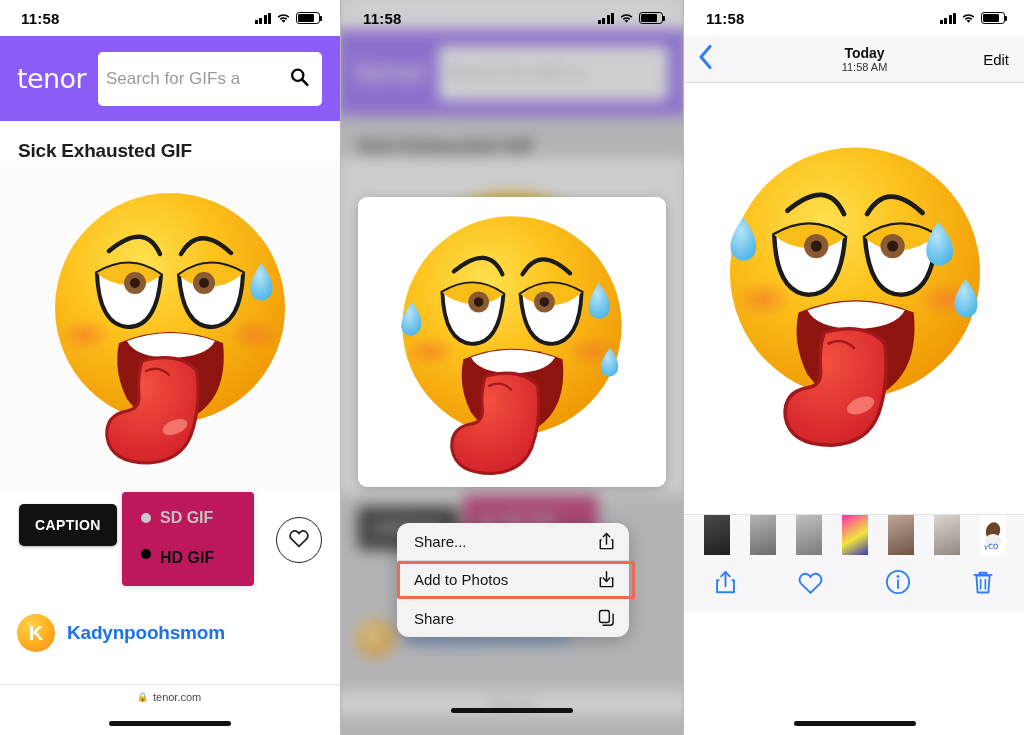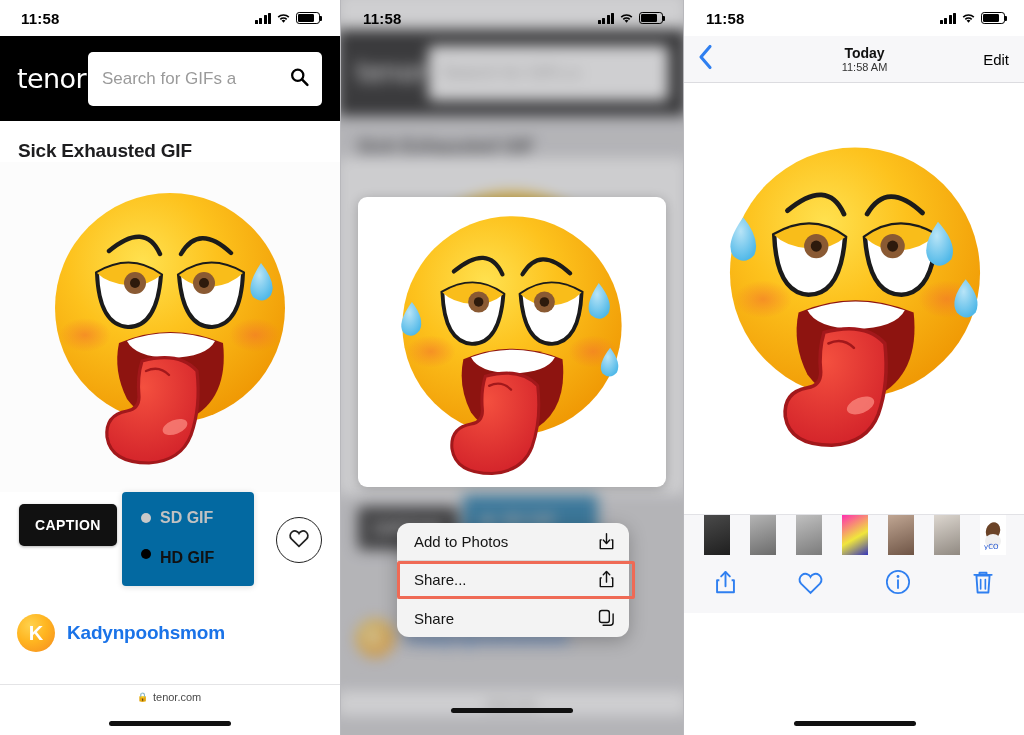--- a/index.html
+++ b/index.html
@@ -54,33 +54,33 @@
     border-radius: 3.2px; position: relative; padding: 1.4px;
   }
   .batt::after {
     content: ""; position: absolute; right: -3.4px; top: 3.4px;
     width: 2px; height: 4.4px; background: #000; border-radius: 0 1px 1px 0;
   }
   .batt i { display: block; height: 100%; width: 80%; background: #000; border-radius: 1.2px; }
 
   
   .tenor-header {
-    background: #000000;
+    background: #8b5cf6;
     height: 85px;
     display: flex; align-items: center;
     padding: 0 18px 0 18px;
-    gap: 2px;
+    gap: 12px;
   }
   .tenor-logo {
     color: #ffffff; font-size: 27px; letter-spacing: -.6px;
     font-weight: 400; font-family: "DejaVu Sans", sans-serif;
   }
   .tenor-search {
     flex: 1; height: 54px; background: #fff; border-radius: 5px;
-    display: flex; align-items: center; padding: 0 14px;
+    display: flex; align-items: center; padding: 0 8px;
     position: relative; overflow: hidden;
   }
   .tenor-search .ph {
     color: #9a9a9a; font-size: 17px; white-space: nowrap;
   }
   .search-icon {
     position: absolute; right: 12px; top: 50%; transform: translateY(-50%);
     color: #000;
   }
 
@@ -103,21 +103,21 @@
   }
   .caption-btn {
     margin-top: 12px;
     background: #111111; color: #ffffff;
     font-size: 14px; font-weight: bold; letter-spacing: .4px;
     border-radius: 5px; padding: 13px 16px;
     box-shadow: 0 1px 3px rgba(0,0,0,.3);
   }
   .format-card {
     position: absolute; left: 123px; top: 0; width: 132px;
-    background: #0369a1; border-radius: 4px;
+    background: #be185d; border-radius: 4px;
     box-shadow: 0 1px 6px rgba(0,0,0,.14);
     padding: 10px 0 12px 0;
   }
   .format-row {
     display: flex; align-items: center; gap: 9px;
     padding: 7px 0 7px 19px; font-size: 16px; font-weight: bold;
   }
   .format-row .dot {
     width: 10px; height: 10px; border-radius: 50%; background: #c9c9c9;
     flex: 0 0 auto;
@@ -486,35 +486,35 @@
         <path d="M234 156 Q246 172 241 182 Q234 190 226 183 Q220 174 234 156Z" fill="url(#drop2)"></path>
         <path d="M80 168 Q131 146 184 168 Q190 224 150 244 Q112 256 88 224 Q74 196 80 168Z" fill="#8e1410"></path>
         <path d="M88 166 Q131 150 176 166 Q168 182 131 183 Q96 182 88 166Z" fill="#ffffff"></path>
         <path d="M103 186 Q140 176 158 196 Q162 232 152 260 Q142 286 110 288 Q72 288 68 262 Q66 240 88 236 Q100 234 100 222 Q98 202 103 186Z" fill="url(#tong2)" stroke="#a2181b" stroke-width="3.2"></path>
         <path d="M107 196 Q120 190 130 200" fill="none" stroke="#a2181b" stroke-width="2.4" stroke-linecap="round"></path>
       </svg>
     </div>
 
     <div class="ctx-menu">
       <div class="ctx-item">
+        <span>Share...</span>
+        <span class="ctx-ico">
+          <svg width="17" height="19" viewBox="0 0 18 20">
+              <path d="M9 1.8v11" stroke="#111" stroke-width="1.5" stroke-linecap="round"></path>
+              <path d="M5.6 5 9 1.6 12.4 5" fill="none" stroke="#111" stroke-width="1.5" stroke-linecap="round" stroke-linejoin="round"></path>
+              <path d="M4 8.3H2.4v9.2h13.2V8.3H14" fill="none" stroke="#111" stroke-width="1.5" stroke-linejoin="round"></path>
+            </svg>
+        </span>
+      </div>
+      <div class="ctx-item">
         <span>Add to Photos</span>
         <span class="ctx-ico">
           <svg width="17" height="19" viewBox="0 0 18 20">
               <path d="M9 11.8v-10" stroke="#111" stroke-width="1.5" stroke-linecap="round"></path>
               <path d="M5.6 8.5 9 12 12.4 8.5" fill="none" stroke="#111" stroke-width="1.5" stroke-linecap="round" stroke-linejoin="round"></path>
-              <path d="M4 8.3H2.4v9.2h13.2V8.3H14" fill="none" stroke="#111" stroke-width="1.5" stroke-linejoin="round"></path>
-            </svg>
-        </span>
-      </div>
-      <div class="ctx-item">
-        <span>Share...</span>
-        <span class="ctx-ico">
-          <svg width="17" height="19" viewBox="0 0 18 20">
-              <path d="M9 1.8v11" stroke="#111" stroke-width="1.5" stroke-linecap="round"></path>
-              <path d="M5.6 5 9 1.6 12.4 5" fill="none" stroke="#111" stroke-width="1.5" stroke-linecap="round" stroke-linejoin="round"></path>
               <path d="M4 8.3H2.4v9.2h13.2V8.3H14" fill="none" stroke="#111" stroke-width="1.5" stroke-linejoin="round"></path>
             </svg>
         </span>
       </div>
       <div class="ctx-item">
         <span>Share</span>
         <span class="ctx-ico">
           <svg width="17" height="18" viewBox="0 0 18 19">
               <rect x="1.6" y="1.6" width="10.4" height="12.6" rx="2.4" fill="none" stroke="#111" stroke-width="1.5"></rect>
               <path d="M5.4 17.2h7.4a3.2 3.2 0 0 0 3.2-3.2V5.3" fill="none" stroke="#111" stroke-width="1.5" stroke-linecap="round"></path>

